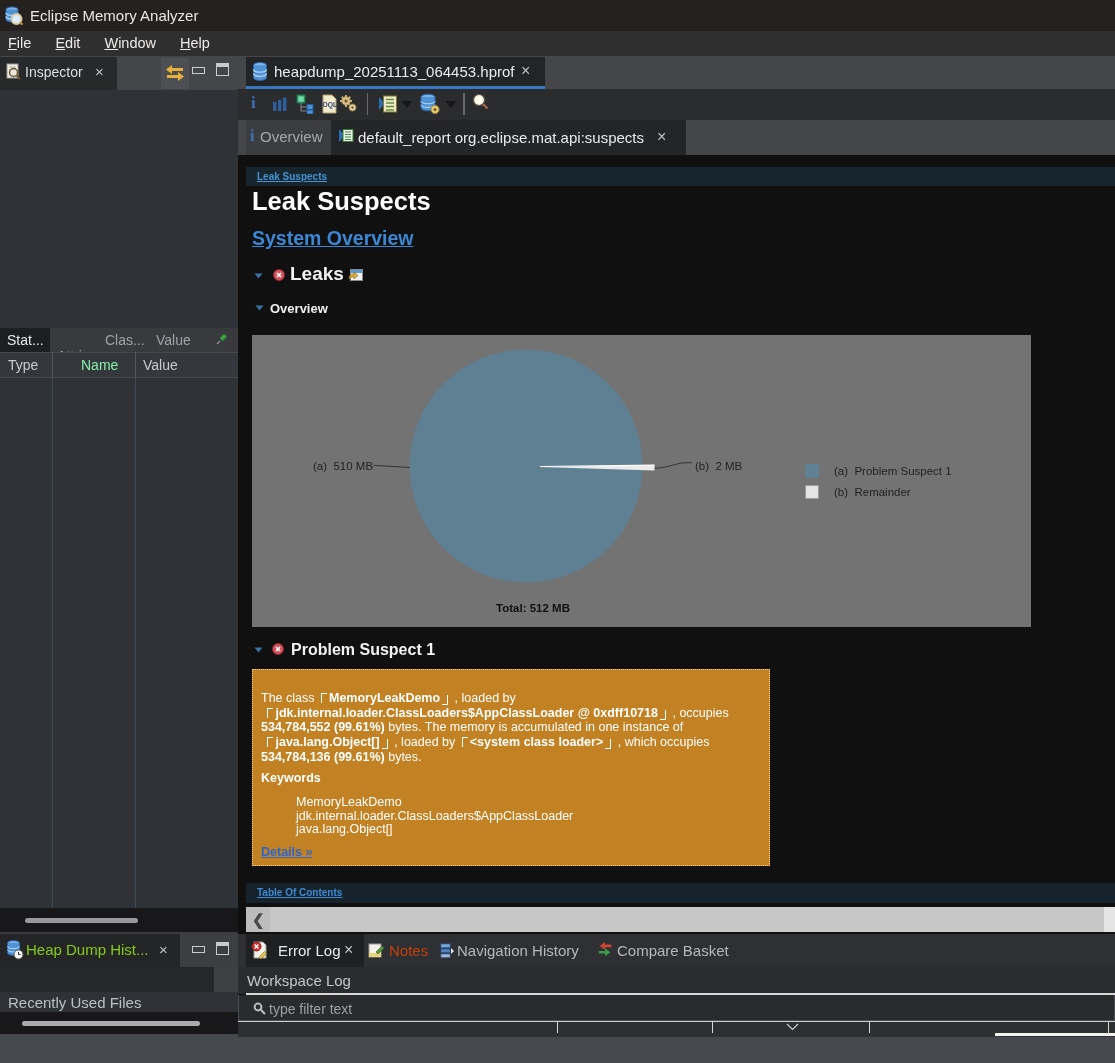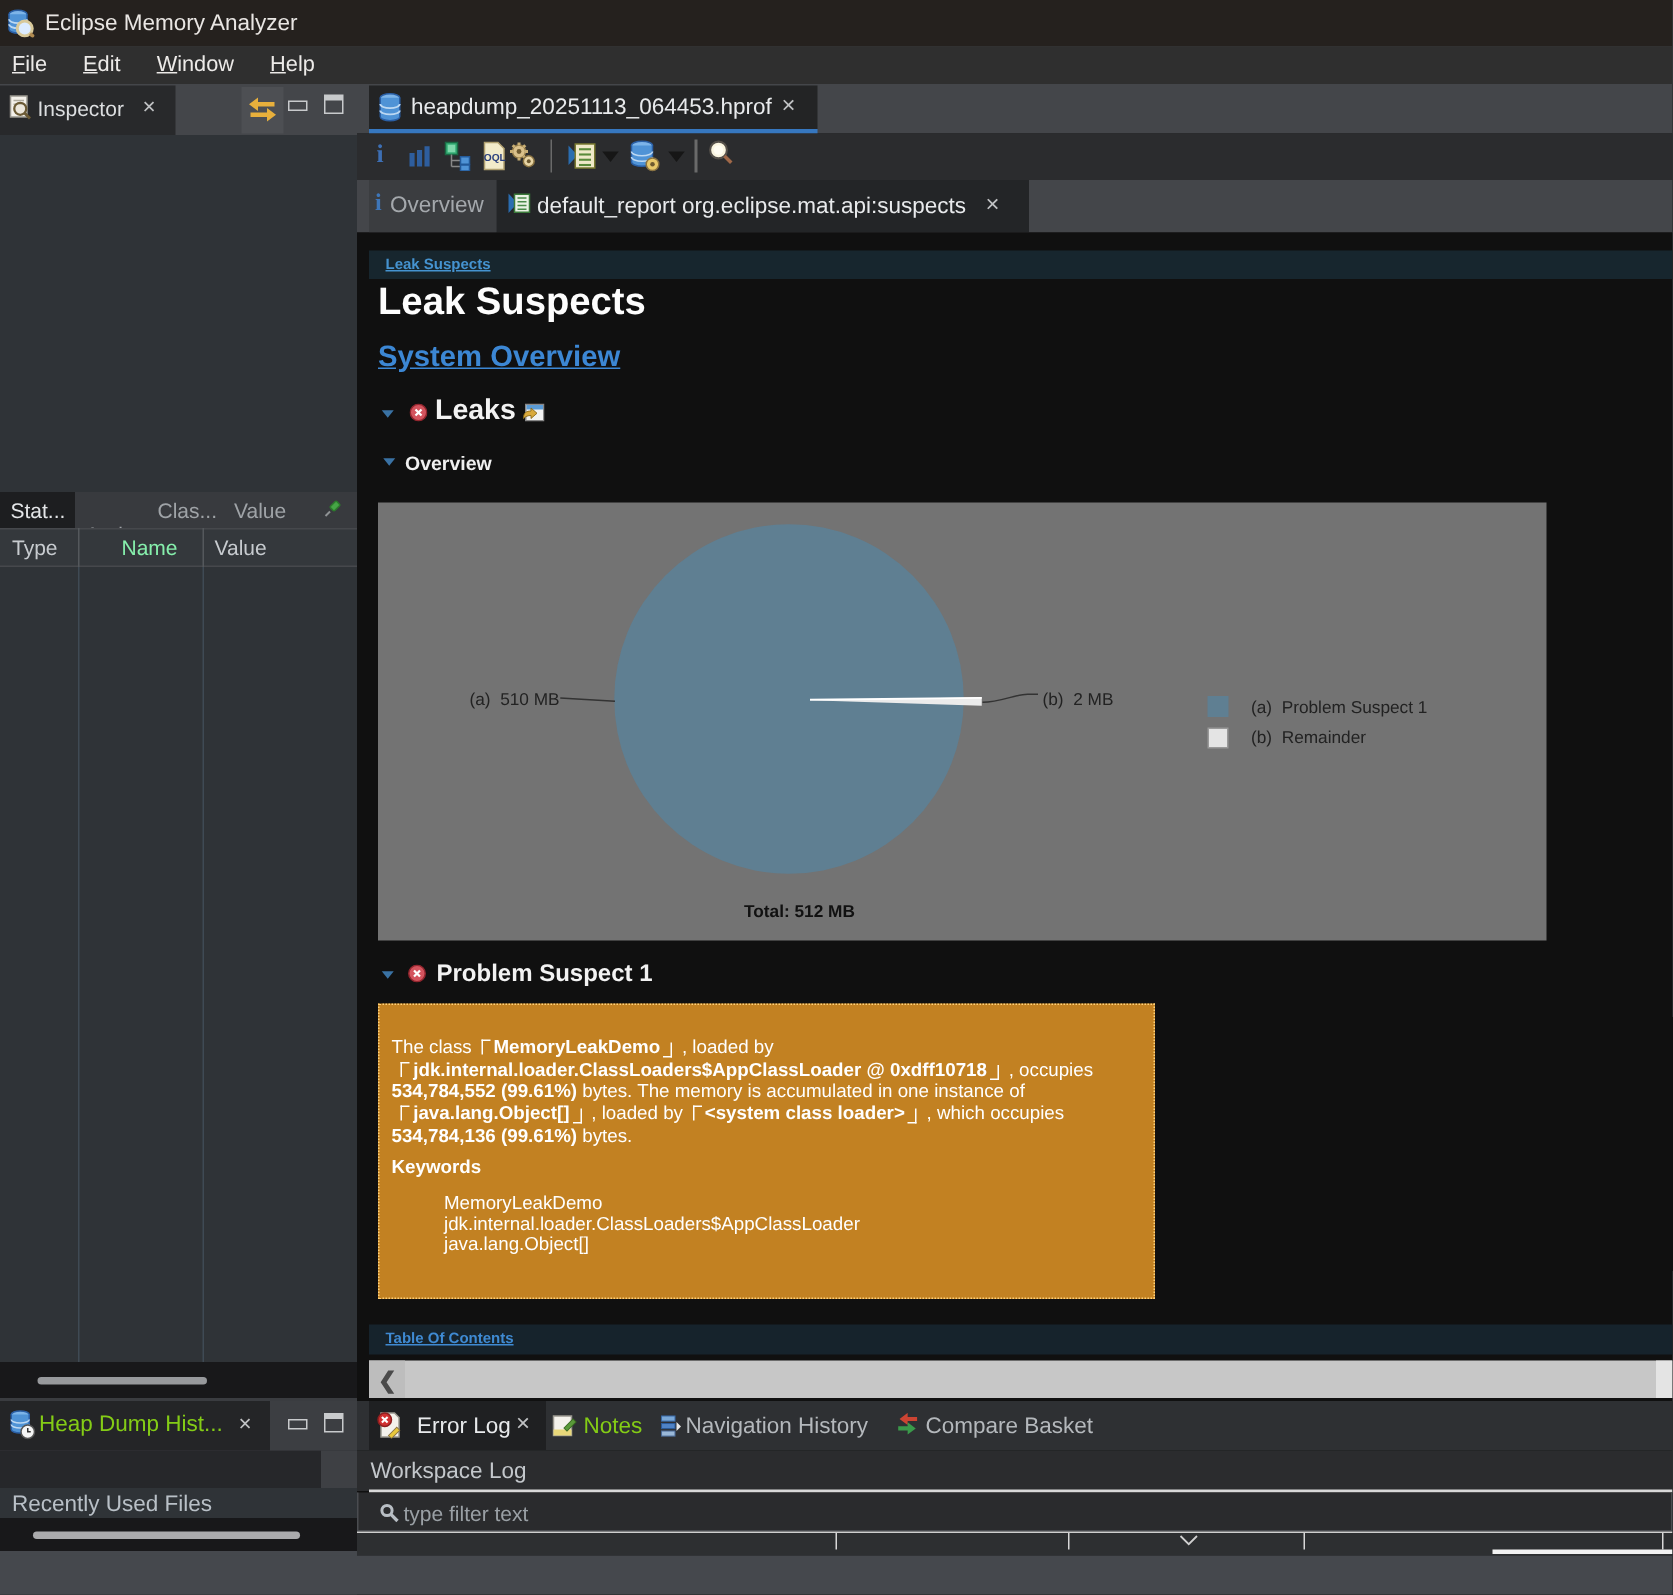--- a/index.html
+++ b/index.html
@@ -302,20 +302,21 @@
     <div class="abs" id="obox" style="left:14px;top:514px;width:518px;height:197px;background:#c28122;border:1px dotted #ffd27a;color:#ffffff;font-size:12.5px;line-height:14.7px;">
       <div style="padding:21px 8px 0 8px;">
         The class <span class="lb"></span><b>MemoryLeakDemo</b><span class="rb"></span> , loaded by<br>
         &nbsp;<span class="lb"></span><b>jdk.internal.loader.ClassLoaders$AppClassLoader @ 0xdff10718</b><span class="rb"></span> , occupies<br>
         <b>534,784,552 (99.61%)</b> bytes. The memory is accumulated in one instance of<br>
         &nbsp;<span class="lb"></span><b>java.lang.Object[]</b><span class="rb"></span> , loaded by <span class="lb"></span><b>&lt;system class loader&gt;</b><span class="rb"></span> , which occupies<br>
         <b>534,784,136 (99.61%)</b> bytes.
       </div>
       <div style="padding:6px 8px 0 8px;font-weight:bold;">Keywords</div>
       <div style="padding:11px 8px 0 43px;line-height:13.5px;">MemoryLeakDemo<br>jdk.internal.loader.ClassLoaders$AppClassLoader<br>java.lang.Object[]</div>
+      <div style="padding:8px 8px 0 8px;"><span style="font-weight:bold;color:#2a66cc;text-decoration:underline;">Details »</span></div>
     </div>
 
     <div class="abs" style="left:8px;top:728px;width:869px;height:20px;background:#16232c;"></div>
     <div class="abs txt" style="left:19px;top:732px;font-size:10px;font-weight:bold;color:#3f8ad2;text-decoration:underline;">Table Of Contents</div>
   </div>
 
   <div class="abs" style="left:8px;top:851px;width:869px;height:25px;background:#c7c7c7;"></div>
   <div class="abs" style="left:8px;top:851px;width:24px;height:25px;background:#bdbdbd;"></div>
   <div class="abs" style="left:14px;top:855px;color:#4a4a4a;font-size:15px;font-weight:bold;">❮</div>
   <div class="abs" style="left:866px;top:851px;width:11px;height:25px;background:#e4e4e4;"></div>
@@ -335,21 +336,21 @@
     <div class="abs txt" style="left:40px;top:8px;color:#e8eaec;font-size:15px;">Error Log</div>
     <div class="abs txt" style="left:106px;top:7px;color:#c0c2c4;font-size:16px;">×</div>
 
     <div class="abs" style="left:130px;top:8px;">
       <svg width="17" height="17" viewBox="0 0 17 17">
         <rect x="1" y="2" width="12" height="13" fill="#f4f2ec" stroke="#9a9890"></rect>
         <path d="M1 11 h12 v4 h-12 Z" fill="#e8d87a"></path>
         <path d="M8 10 L14 4 L16 6 L10 12 Z" fill="#5a9a3a" stroke="#3a6a22" stroke-width="0.7"></path>
       </svg>
     </div>
-    <div class="abs txt" style="left:151px;top:8px;color:#84cc16;font-size:15px;">Notes</div>
+    <div class="abs txt" style="left:151px;top:8px;color:#c2410c;font-size:15px;">Notes</div>
 
     <div class="abs" style="left:201px;top:8px;">
       <svg width="16" height="17" viewBox="0 0 16 17">
         <rect x="2" y="2" width="9" height="3.4" fill="#7aa8d8" stroke="#3a6aa8" stroke-width="0.7"></rect>
         <rect x="2" y="7" width="9" height="3.4" fill="#4f83c6" stroke="#2a5a98" stroke-width="0.7"></rect>
         <rect x="2" y="12" width="9" height="3.4" fill="#9ab8d8" stroke="#4a6a98" stroke-width="0.7"></rect>
         <path d="M12 6 v6 l3-3 Z" fill="#e8e8e8"></path>
       </svg>
     </div>
     <div class="abs txt" style="left:219px;top:8px;color:#b4b8bc;font-size:15px;">Navigation History</div>

